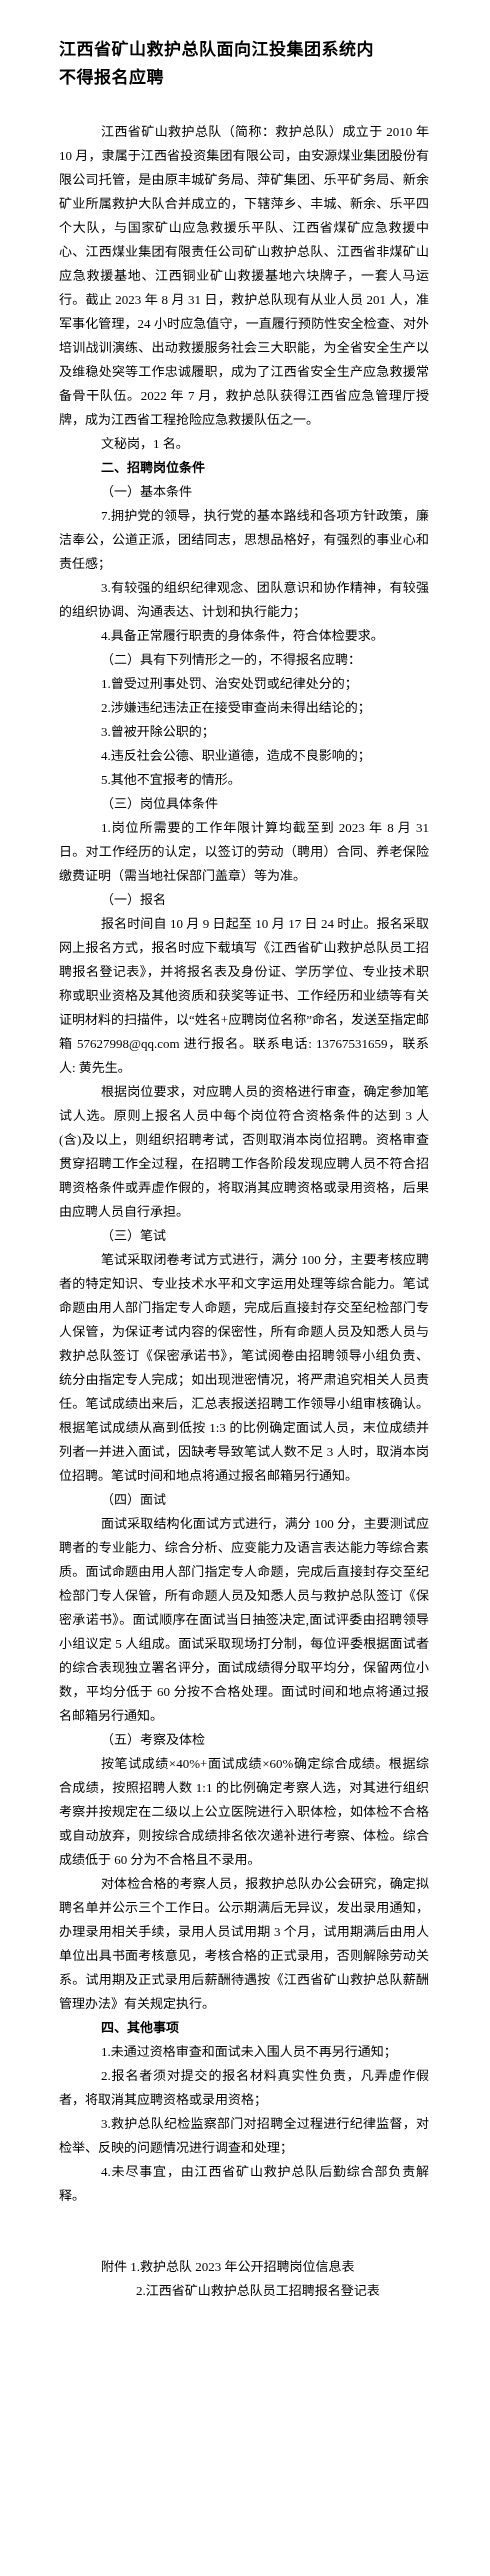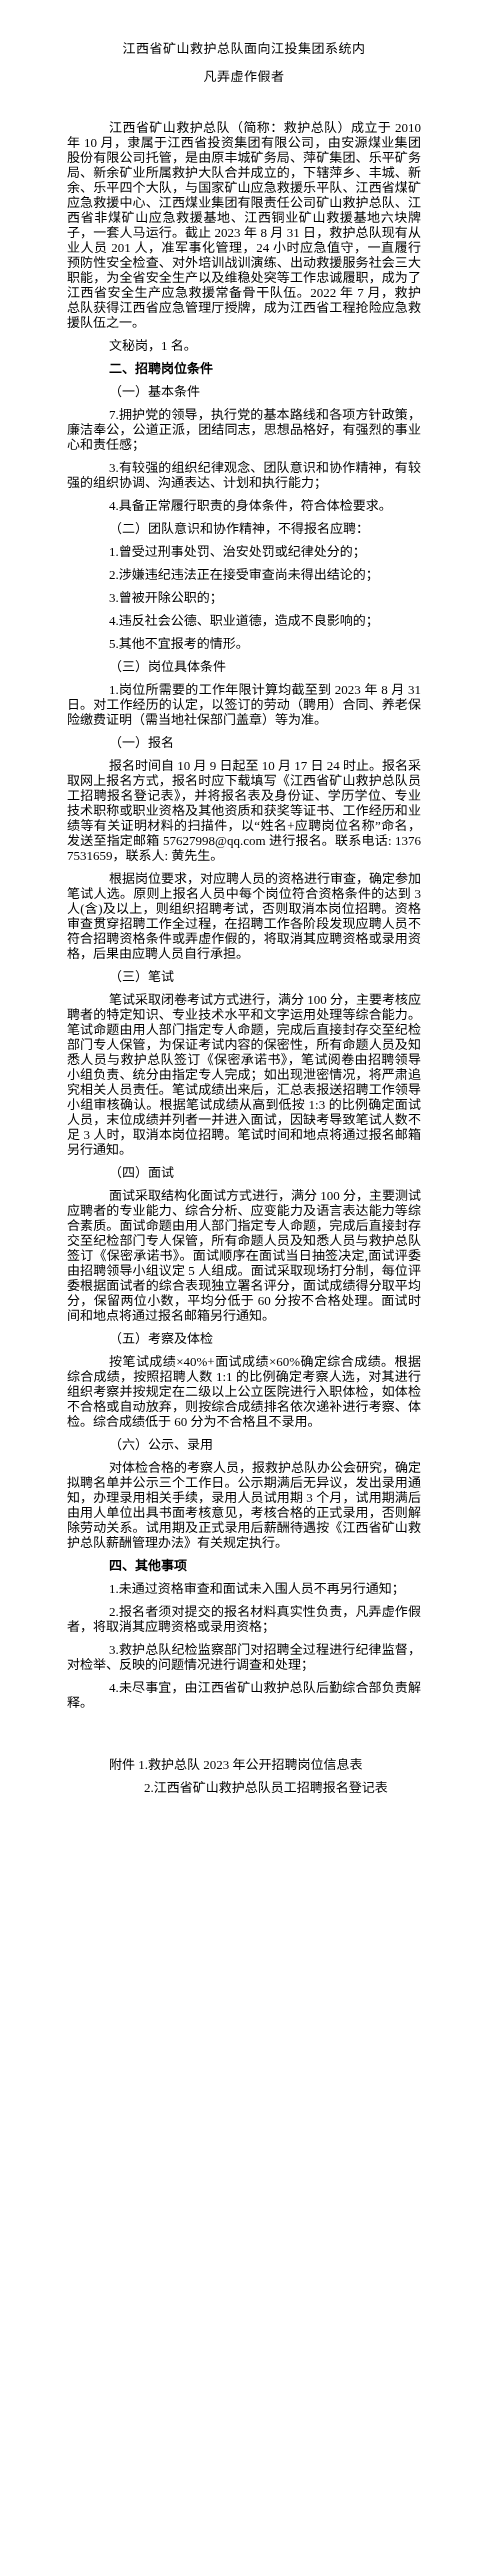--- a/index.html
+++ b/index.html
@@ -15,32 +15,32 @@
     margin: 0 auto;
     box-sizing: border-box;
     background: #ffffff;
     padding: 35px 61px 22px 59px;
     font-family: "Liberation Serif", "DejaVu Serif", serif;
     font-size: 13px;
     color: #000000;
   }
   .doc-title {
     font-family: "DejaVu Sans", "Liberation Sans", sans-serif;
-    font-weight: normal;
-    font-size: 13px;
+    font-weight: bold;
+    font-size: 17px;
     line-height: 28px;
-    text-align: center;
+    text-align: left;
     letter-spacing: 0.5px;
   }
   .doc-body {
     margin-top: 29px;
   }
   .para {
-    margin: 8px;
-    line-height: 15px;
+    margin: 0;
+    line-height: 24px;
     text-align: justify;
     word-break: break-all;
   }
   .para.body-text {
     text-indent: 42px;
   }
   .para.heading {
     font-family: "DejaVu Sans", "Liberation Sans", sans-serif;
     font-weight: bold;
     text-indent: 42px;
@@ -55,49 +55,48 @@
   .para.attach-second {
     text-indent: 77px;
   }
 </style>
 </head>
 <body>
 
 <div class="page">
   <div class="doc-title">
     <div>江西省矿山救护总队面向江投集团系统内</div>
-    <div>凡弄虚作假者</div>
+    <div>不得报名应聘</div>
   </div>
 
   <div class="doc-body">
       <p class="para body-text">江西省矿山救护总队（简称：救护总队）成立于 2010 年 10 月，隶属于江西省投资集团有限公司，由安源煤业集团股份有限公司托管，是由原丰城矿务局、萍矿集团、乐平矿务局、新余矿业所属救护大队合并成立的，下辖萍乡、丰城、新余、乐平四个大队，与国家矿山应急救援乐平队、江西省煤矿应急救援中心、江西煤业集团有限责任公司矿山救护总队、江西省非煤矿山应急救援基地、江西铜业矿山救援基地六块牌子，一套人马运行。截止 2023 年 8 月 31 日，救护总队现有从业人员 201 人，准军事化管理，24 小时应急值守，一直履行预防性安全检查、对外培训战训演练、出动救援服务社会三大职能，为全省安全生产以及维稳处突等工作忠诚履职，成为了江西省安全生产应急救援常备骨干队伍。2022 年 7 月，救护总队获得江西省应急管理厅授牌，成为江西省工程抢险应急救援队伍之一。</p>
       <p class="para body-text">文秘岗，1 名。</p>
       <p class="para heading">二、招聘岗位条件</p>
       <p class="para subheading">（一）基本条件</p>
       <p class="para body-text">7.拥护党的领导，执行党的基本路线和各项方针政策，廉洁奉公，公道正派，团结同志，思想品格好，有强烈的事业心和责任感；</p>
       <p class="para body-text">3.有较强的组织纪律观念、团队意识和协作精神，有较强的组织协调、沟通表达、计划和执行能力；</p>
       <p class="para body-text">4.具备正常履行职责的身体条件，符合体检要求。</p>
-      <p class="para subheading">（二）团队意识和协作精神，不得报名应聘：</p>
+      <p class="para subheading">（二）具有下列情形之一的，不得报名应聘：</p>
       <p class="para body-text">1.曾受过刑事处罚、治安处罚或纪律处分的；</p>
       <p class="para body-text">2.涉嫌违纪违法正在接受审查尚未得出结论的；</p>
       <p class="para body-text">3.曾被开除公职的；</p>
       <p class="para body-text">4.违反社会公德、职业道德，造成不良影响的；</p>
       <p class="para body-text">5.其他不宜报考的情形。</p>
       <p class="para subheading">（三）岗位具体条件</p>
       <p class="para body-text">1.岗位所需要的工作年限计算均截至到 2023 年 8 月 31 日。对工作经历的认定，以签订的劳动（聘用）合同、养老保险缴费证明（需当地社保部门盖章）等为准。</p>
       <p class="para subheading">（一）报名</p>
       <p class="para body-text">报名时间自 10 月 9 日起至 10 月 17 日 24 时止。报名采取网上报名方式，报名时应下载填写《江西省矿山救护总队员工招聘报名登记表》，并将报名表及身份证、学历学位、专业技术职称或职业资格及其他资质和获奖等证书、工作经历和业绩等有关证明材料的扫描件，以“姓名+应聘岗位名称”命名，发送至指定邮箱 57627998@qq.com 进行报名。联系电话: 13767531659，联系人: 黄先生。</p>
       <p class="para body-text">根据岗位要求，对应聘人员的资格进行审查，确定参加笔试人选。原则上报名人员中每个岗位符合资格条件的达到 3 人(含)及以上，则组织招聘考试，否则取消本岗位招聘。资格审查贯穿招聘工作全过程，在招聘工作各阶段发现应聘人员不符合招聘资格条件或弄虚作假的，将取消其应聘资格或录用资格，后果由应聘人员自行承担。</p>
       <p class="para subheading">（三）笔试</p>
       <p class="para body-text">笔试采取闭卷考试方式进行，满分 100 分，主要考核应聘者的特定知识、专业技术水平和文字运用处理等综合能力。笔试命题由用人部门指定专人命题，完成后直接封存交至纪检部门专人保管，为保证考试内容的保密性，所有命题人员及知悉人员与救护总队签订《保密承诺书》，笔试阅卷由招聘领导小组负责、统分由指定专人完成；如出现泄密情况，将严肃追究相关人员责任。笔试成绩出来后，汇总表报送招聘工作领导小组审核确认。根据笔试成绩从高到低按 1:3 的比例确定面试人员，末位成绩并列者一并进入面试，因缺考导致笔试人数不足 3 人时，取消本岗位招聘。笔试时间和地点将通过报名邮箱另行通知。</p>
       <p class="para subheading">（四）面试</p>
       <p class="para body-text">面试采取结构化面试方式进行，满分 100 分，主要测试应聘者的专业能力、综合分析、应变能力及语言表达能力等综合素质。面试命题由用人部门指定专人命题，完成后直接封存交至纪检部门专人保管，所有命题人员及知悉人员与救护总队签订《保密承诺书》。面试顺序在面试当日抽签决定,面试评委由招聘领导小组议定 5 人组成。面试采取现场打分制，每位评委根据面试者的综合表现独立署名评分，面试成绩得分取平均分，保留两位小数，平均分低于 60 分按不合格处理。面试时间和地点将通过报名邮箱另行通知。</p>
       <p class="para subheading">（五）考察及体检</p>
       <p class="para body-text">按笔试成绩×40%+面试成绩×60%确定综合成绩。根据综合成绩，按照招聘人数 1:1 的比例确定考察人选，对其进行组织考察并按规定在二级以上公立医院进行入职体检，如体检不合格或自动放弃，则按综合成绩排名依次递补进行考察、体检。综合成绩低于 60 分为不合格且不录用。</p>
-      <p class="para subheading">（六）公示、录用</p>
       <p class="para body-text">对体检合格的考察人员，报救护总队办公会研究，确定拟聘名单并公示三个工作日。公示期满后无异议，发出录用通知，办理录用相关手续，录用人员试用期 3 个月，试用期满后由用人单位出具书面考核意见，考核合格的正式录用，否则解除劳动关系。试用期及正式录用后薪酬待遇按《江西省矿山救护总队薪酬管理办法》有关规定执行。</p>
       <p class="para heading">四、其他事项</p>
       <p class="para body-text">1.未通过资格审查和面试未入围人员不再另行通知；</p>
       <p class="para body-text">2.报名者须对提交的报名材料真实性负责，凡弄虚作假者，将取消其应聘资格或录用资格；</p>
       <p class="para body-text">3.救护总队纪检监察部门对招聘全过程进行纪律监督，对检举、反映的问题情况进行调查和处理；</p>
       <p class="para body-text">4.未尽事宜，由江西省矿山救护总队后勤综合部负责解释。</p>
       <p class="para attach-first">附件 1.救护总队 2023 年公开招聘岗位信息表</p>
       <p class="para attach-second">2.江西省矿山救护总队员工招聘报名登记表</p>
     </div>
 

